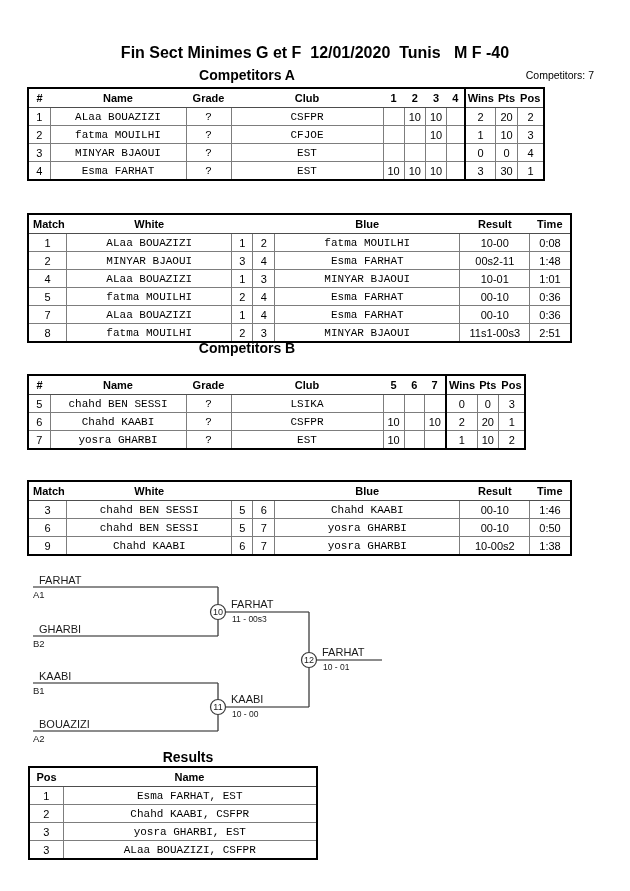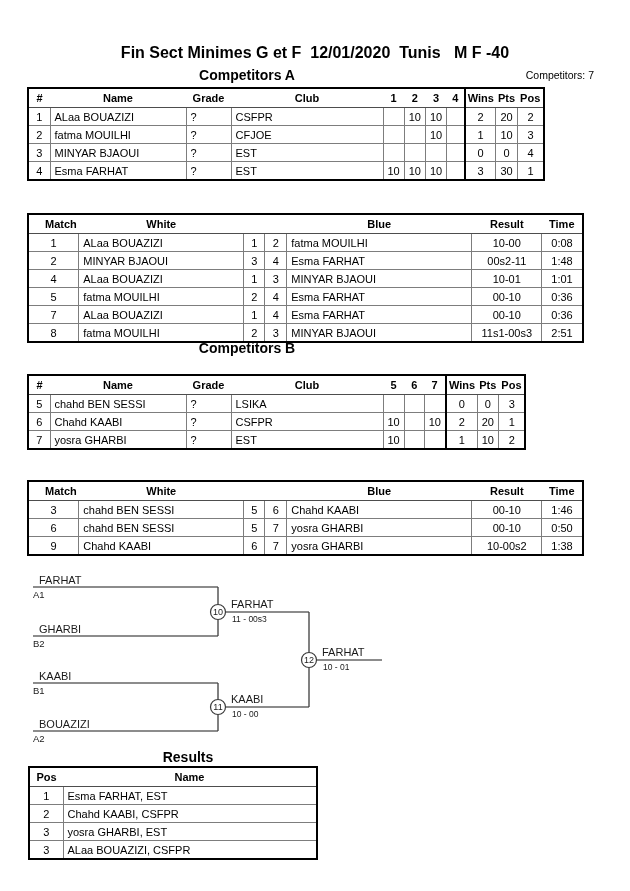--- a/index.html
+++ b/index.html
@@ -25,22 +25,22 @@
   }
   .tbl td {
     border:1px solid #7d7d7d; height:17px; padding:0 4px;
     text-align:center; white-space:nowrap; overflow:hidden;
   }
   .tbl th {
     border:none; border-bottom:1px solid #4d4d4d; height:18px;
     font-size:11px; font-weight:bold; text-align:center;
     white-space:nowrap; padding:0 2px;
   }
-  .tbl th.hl { text-align:left; padding-left:16px; overflow:visible; }
-  .tbl td.l { text-align:left; }
+  .tbl th.hl { text-align:left; padding-left:4px; overflow:visible; }
+  .tbl td.l { text-align:center;font-family:Liberation Mono, monospace; }
   .thickL { border-left:2px solid #000 !important; }
 
   .t-comp-a  { left:27px; top:87px; }
   .t-match-a { left:27px; top:213px; }
   .t-comp-b  { left:27px; top:374px; }
   .t-match-b { left:27px; top:480px; }
   .t-results { left:28px; top:766px; }
 
   .bracket { position:absolute; left:0; top:560px; }
   .bracket .hline { stroke:#8c8c8c; stroke-width:2; fill:none; }

